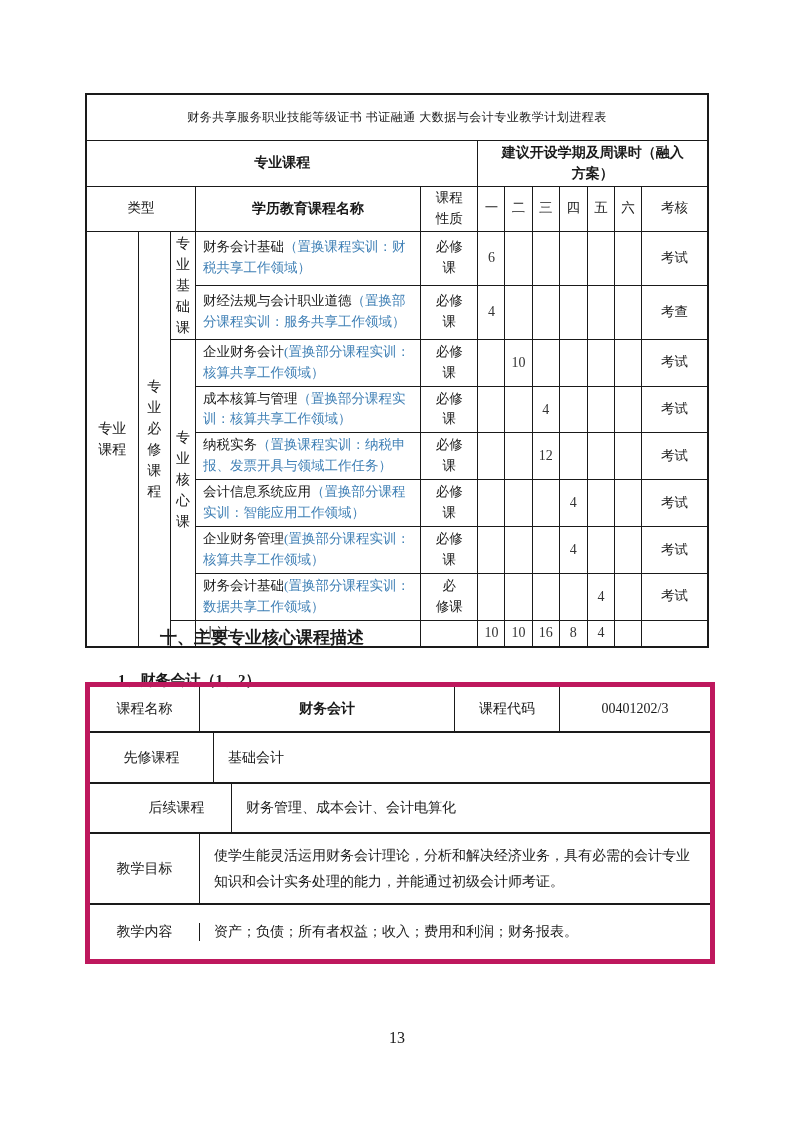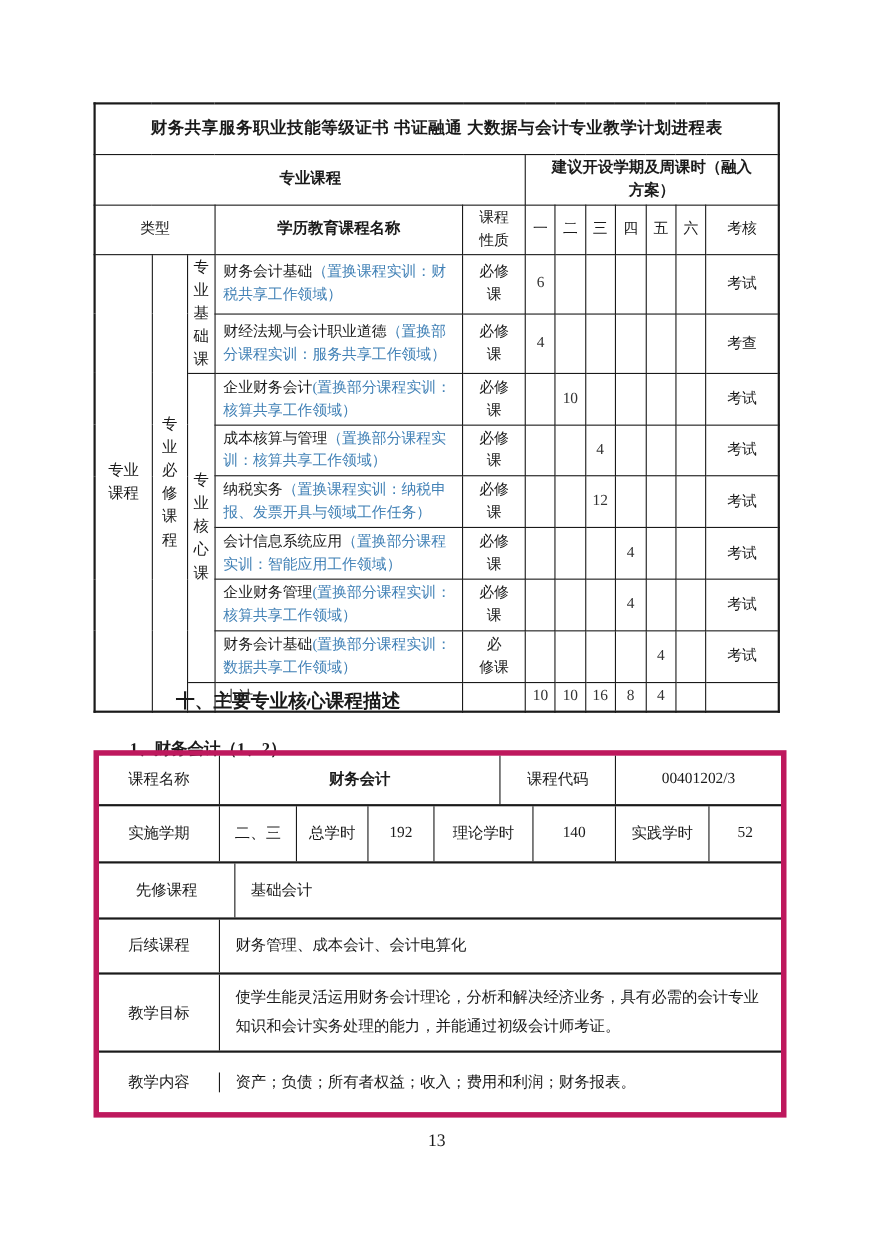--- a/index.html
+++ b/index.html
@@ -24,21 +24,21 @@
   }
   table.t1 td{
     border:1px solid #1a1a1a;
     font-size:13.5px;
     line-height:1.55;
     text-align:center;
     vertical-align:middle;
     padding:1px 2px;
     overflow:hidden;
   }
-  .t1 .title-cell{font-weight:bold;font-size:15px;letter-spacing:.5px;}
+  .t1 .title-cell{font-weight:normal;font-size:12px;letter-spacing:.5px;}
   .t1 .bold{font-weight:bold;font-size:14px;}
   .t1 .name-cell{text-align:left;padding:2px 7px;}
   .t1 .blue{color:#4181b6;}
   .t1 .num{color:#333;font-size:14px;}
   .t1 .vlabel{font-size:14px;line-height:1.5;}
   tr.rt{height:46px;} tr.rh1{height:42px;} tr.rh2{height:41px;}
   tr.rbig{height:53px;} tr.rstd{height:42px;} tr.rsub{height:23px;}
 
   
   .sec-heading{
@@ -62,21 +62,21 @@
   .t2c{
     border-right:1px solid #1a1a1a;
     display:flex;align-items:center;justify-content:center;
     box-sizing:border-box;
     text-align:center;
   }
   .t2c:last-child{border-right:none;}
   .t2c.left{justify-content:flex-start;text-align:left;padding:4px 14px;}
   .t2 .bold{font-weight:bold;}
   .r1{height:44px;} .r2{height:50px;} .r3{height:49px;}
-  .r4{height:48px;} .r5{height:69px;} .r6{height:54px;}
+  .r4{height:48px;padding-left:32px;} .r5{height:69px;} .r6{height:54px;}
 
   .page-number{
     position:absolute;left:0;top:1029px;width:100%;
     text-align:center;font-size:16px;
   }
 </style>
 </head>
 <body>
 
 <div class="page">
@@ -259,30 +259,20 @@
   <div class="sec-heading">十、主要专业核心课程描述</div>
   <div class="sub-heading">1、财务会计（1、2）</div>
 
   <div class="t2">
     <div class="t2-row r1">
       <div class="t2c" style="width:110px">课程名称</div>
       <div class="t2c bold" style="width:255px">财务会计</div>
       <div class="t2c" style="width:105px">课程代码</div>
       <div class="t2c" style="flex:1">00401202/3</div>
     </div>
-    <div class="t2-row r2">
-      <div class="t2c" style="width:110px">实施学期</div>
-      <div class="t2c" style="width:70px">二、三</div>
-      <div class="t2c" style="width:65px">总学时</div>
-      <div class="t2c" style="width:60px">192</div>
-      <div class="t2c" style="width:90px">理论学时</div>
-      <div class="t2c" style="width:75px">140</div>
-      <div class="t2c" style="width:85px">实践学时</div>
-      <div class="t2c" style="flex:1">52</div>
-    </div>
     <div class="t2-row r3">
       <div class="t2c" style="width:124px">先修课程</div>
       <div class="t2c left" style="flex:1">基础会计</div>
     </div>
     <div class="t2-row r4">
       <div class="t2c" style="width:110px">后续课程</div>
       <div class="t2c left" style="flex:1">财务管理、成本会计、会计电算化</div>
     </div>
     <div class="t2-row r5">
       <div class="t2c" style="width:110px">教学目标</div>

